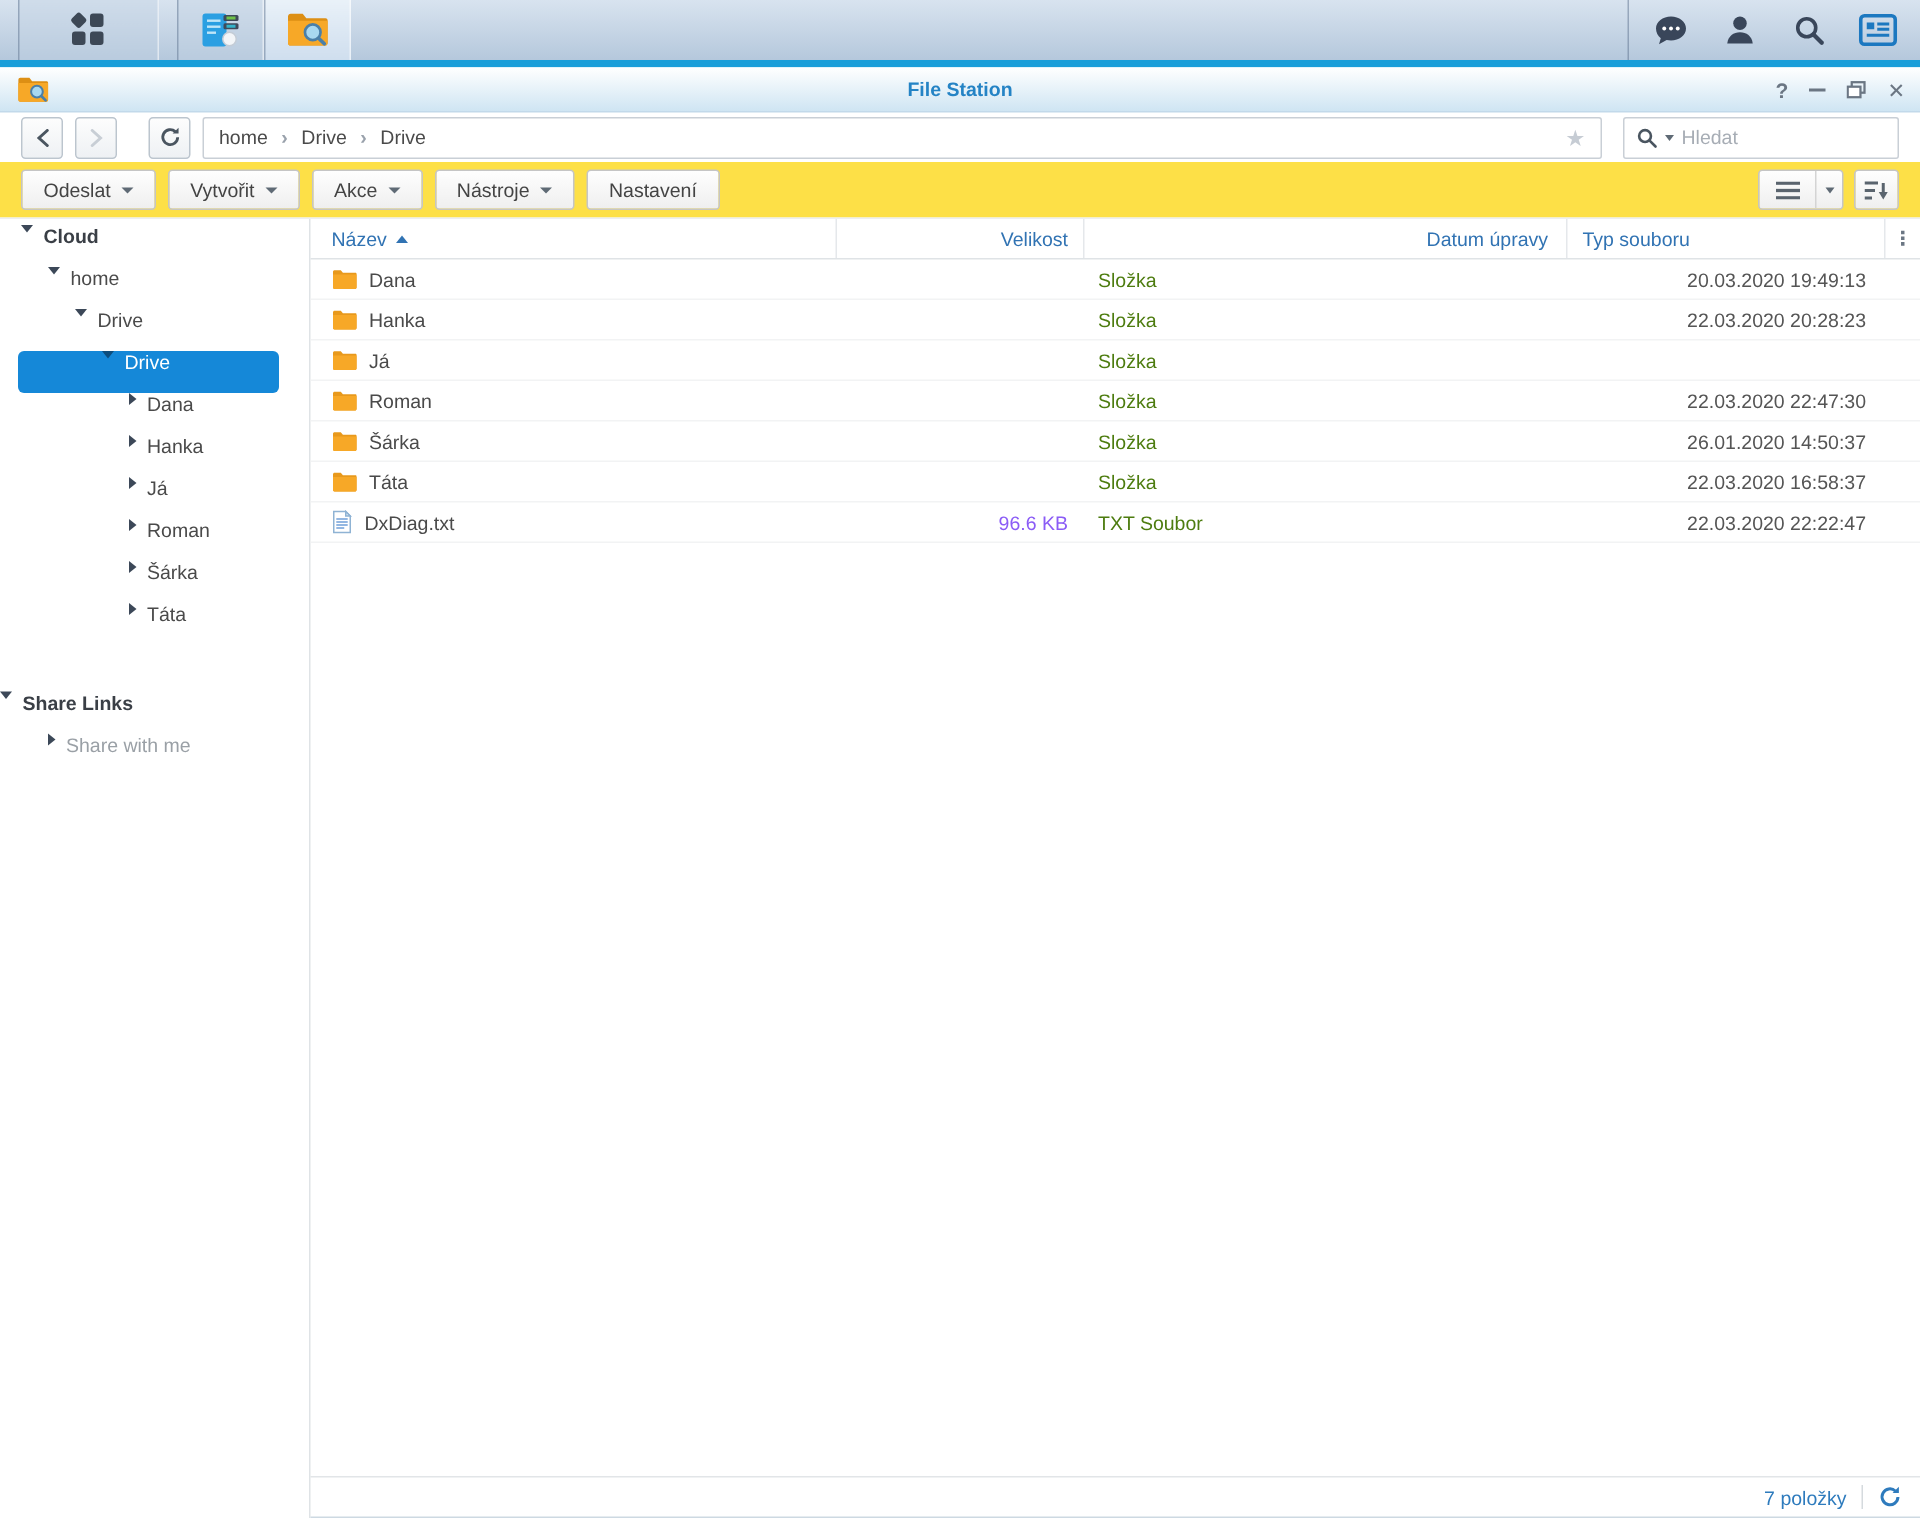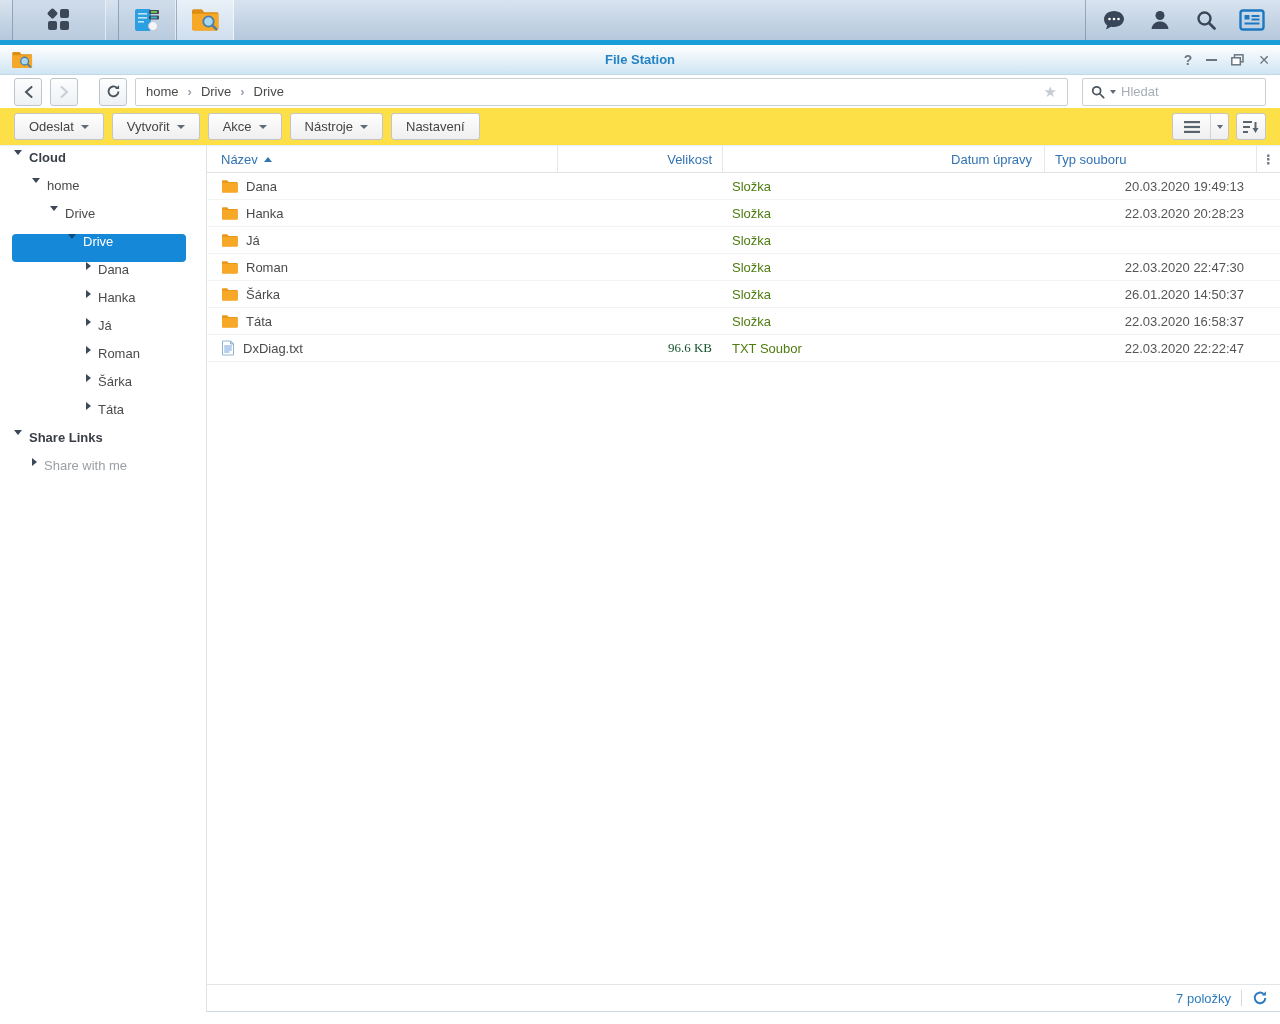--- a/index.html
+++ b/index.html
@@ -85,21 +85,21 @@
   .cell-size { width:165px; justify-content:flex-end; padding-right:10px; border-left:1px solid #e5e8eb; }
   .cell-type { width:212px; padding-left:10px; border-left:1px solid #e5e8eb; }
   .cell-date { flex:1; justify-content:flex-end; padding-right:12px; border-left:1px solid #e5e8eb; }
   .cell-menu { width:24px; justify-content:center; border-left:1px solid #e5e8eb; color:#6b7683; font-weight:bold; cursor:pointer; }
   .sort-asc { width:0; height:0; border-left:4px solid transparent; border-right:4px solid transparent; border-bottom:5px solid #3173b3; }
 
   .rows { flex:1; overflow:hidden; }
   .file-row { height:27px; display:flex; align-items:center; border-bottom:1px solid #f2f3f4; cursor:pointer; }
   .file-row .fc { display:flex; align-items:center; height:100%; }
   .fc-name { width:350px; padding-left:14px; gap:8px; color:#4a4a4a; }
-  .fc-size { width:165px; justify-content:flex-end; padding-right:10px; color:#14532d;font-family:Liberation Serif, serif; }
+  .fc-size { width:165px; justify-content:flex-end; padding-right:10px; color:#8b5cf6; }
   .fc-type { width:212px; padding-left:10px; color:#4d7c0f; }
   .fc-date { flex:1; justify-content:flex-end; padding-right:12px; color:#555; }
   .fc-menu { width:24px; }
 
   .statusbar { height:28px; border-top:1px solid #e2e5e8; border-bottom:1px solid #cdd9e2;
     display:flex; align-items:center; justify-content:flex-end; gap:10px; padding-right:12px; }
   .status-count { color:#2e7bbd; cursor:pointer; }
   .status-div { width:1px; height:16px; background:#d5dade; }
   .win-footer { height:12px; background:#fff; }
 
@@ -317,21 +317,21 @@
             <span class="tree-label">Roman</span>
           </div>
           <div class="tree-item" style="padding-left: 86px;">
             <span class="tree-arrow col"></span>
             <span class="tree-label">Šárka</span>
           </div>
           <div class="tree-item" style="padding-left: 86px;">
             <span class="tree-arrow col"></span>
             <span class="tree-label">Táta</span>
           </div>
-          <div class="tree-item bold" style="padding-left: 14px;">
+          <div class="tree-item bold" style=" margin-top: 31px;">
             <span class="tree-arrow exp"></span>
             <span class="tree-label">Share Links</span>
           </div>
           <div class="tree-item muted" style="padding-left: 32px;">
             <span class="tree-arrow col"></span>
             <span class="tree-label">Share with me</span>
           </div>
         </div>
     </div>
 

